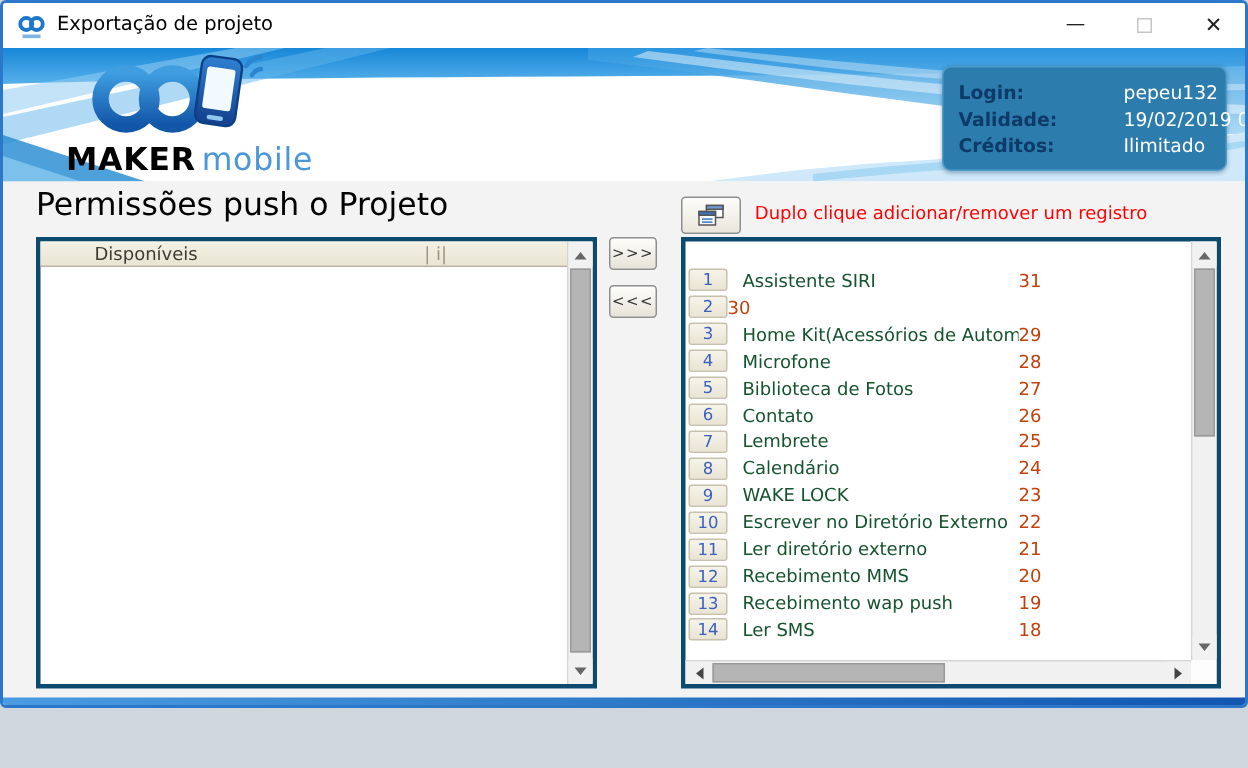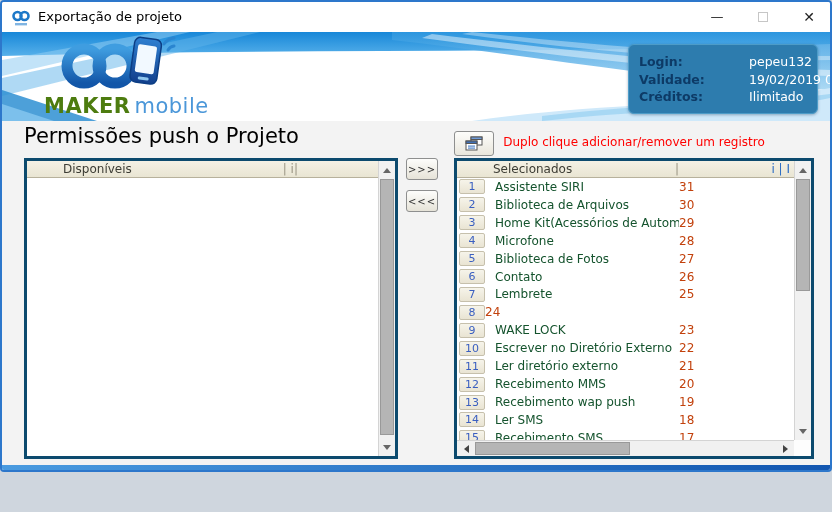--- a/index.html
+++ b/index.html
@@ -14,21 +14,21 @@
   .capbtn{top:0;width:46px;height:29px;display:flex;align-items:center;justify-content:center;font-size:13px;color:#222;}
   #btn-min{left:692px;}
   #btn-max{left:738px;}
   #btn-close{left:784px;font-size:14px;}
   #max-square{width:10px;height:10px;border:1px solid #c6c6c6;}
 
   
   #header{left:0;top:30px;width:828px;height:89px;overflow:hidden;}
   #logo{left:34px;top:4px;width:230px;height:84px;}
   #logo-text{left:42px;top:62px;font-size:21px;letter-spacing:.5px;white-space:nowrap;}
-  #logo-text .maker{color:#4d7c0f;font-weight:bold;}
+  #logo-text .maker{color:#000000;font-weight:bold;}
   #logo-text .mobile{color:#4b97d9;margin-left:4px;}
   #account{left:626px;top:12px;width:190px;height:70px;background:#2d7cae;border:1px solid #4d9cc8;border-radius:6px;box-shadow:0 1px 3px rgba(0,40,80,.35);padding:9px 10px;display:flex;flex-direction:column;justify-content:space-between;}
   .acct-row{display:flex;font-size:12.5px;line-height:15px;white-space:nowrap;gap:44px;}
   .acct-label{width:66px;font-weight:bold;color:#0d3a66;flex:none;}
   .acct-value{color:#ffffff;}
 
   
   #heading{left:22px;top:122px;font-size:21px;color:#000;}
   #hint{left:452px;top:133px;width:360px;text-align:center;font-size:12px;color:#ff0000;}
   #copy-btn{left:452px;top:129px;width:40px;height:25px;background:linear-gradient(#fdfdfb,#e9e6dc);border:1px solid #8e8f8f;border-radius:3px;display:flex;align-items:center;justify-content:center;}
@@ -196,34 +196,28 @@
       <div class="sb-btn" style="bottom:1px">
           <span class="tri-down"></span>
         </div>
     </div>
   </div>
 
   <div class="abs xferbtn" id="btn-to-selected">&gt;&gt;&gt;</div>
   <div class="abs xferbtn" id="btn-to-available">&lt;&lt;&lt;</div>
 
   <div class="abs panel" id="panel-selected">
-    <div class="phead">
-      <span class="ptitle">Selecionados</span>
-      <span class="pdivider">|</span>
-      <span class="pright">i | I</span>
-    </div>
     <div id="selected-rows">
         <div class="lrow">
           <div class="ncell">1</div>
           <div class="nname">Assistente SIRI</div>
           <div class="nval">31</div>
         </div>
         <div class="lrow">
           <div class="ncell">2</div>
-          <div class="nname">Biblioteca de Arquivos</div>
           <div class="nval">30</div>
         </div>
         <div class="lrow">
           <div class="ncell">3</div>
           <div class="nname">Home Kit(Acessórios de Automação)</div>
           <div class="nval">29</div>
         </div>
         <div class="lrow">
           <div class="ncell">4</div>
           <div class="nname">Microfone</div>
@@ -239,20 +233,21 @@
           <div class="nname">Contato</div>
           <div class="nval">26</div>
         </div>
         <div class="lrow">
           <div class="ncell">7</div>
           <div class="nname">Lembrete</div>
           <div class="nval">25</div>
         </div>
         <div class="lrow">
           <div class="ncell">8</div>
+          <div class="nname">Calendário</div>
           <div class="nval">24</div>
         </div>
         <div class="lrow">
           <div class="ncell">9</div>
           <div class="nname">WAKE LOCK</div>
           <div class="nval">23</div>
         </div>
         <div class="lrow">
           <div class="ncell">10</div>
           <div class="nname">Escrever no Diretório Externo</div>
@@ -270,25 +265,20 @@
         </div>
         <div class="lrow">
           <div class="ncell">13</div>
           <div class="nname">Recebimento wap push</div>
           <div class="nval">19</div>
         </div>
         <div class="lrow">
           <div class="ncell">14</div>
           <div class="nname">Ler SMS</div>
           <div class="nval">18</div>
-        </div>
-        <div class="lrow">
-          <div class="ncell">15</div>
-          <div class="nname">Recebimento SMS</div>
-          <div class="nval">17</div>
         </div>
       </div>
     <div class="vscroll" id="sel-vscroll">
       <div class="sb-btn" style="top:1px">
           <span class="tri-up"></span>
         </div>
       <div class="vthumb" id="sel-thumb"></div>
       <div class="sb-btn" style="bottom:1px">
           <span class="tri-down"></span>
         </div>

